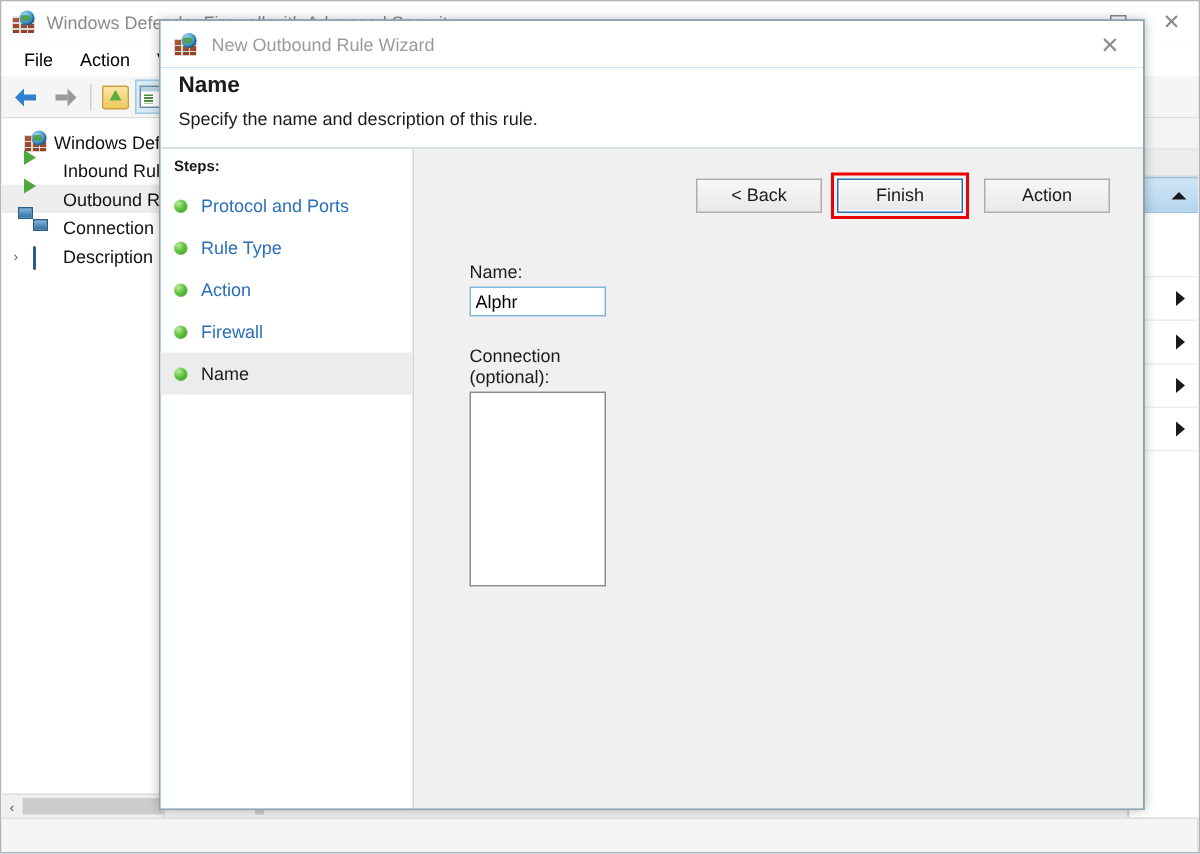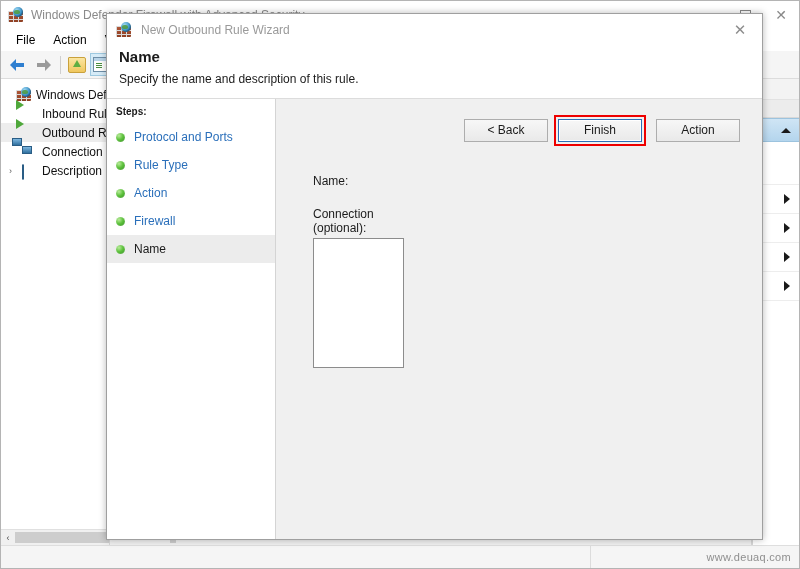--- a/index.html
+++ b/index.html
@@ -632,23 +632,20 @@
       <div class="act-item">
         <span class="tri-right"></span>
       </div>
       <div class="list-filler"></div>
     </div>
 
   </div>
 
   <div class="mmc-status">
     <div class="status-left"></div>
-    <div class="status-right">
-      <span class="watermark">www.deuaq.com</span>
-    </div>
   </div>
 
 </div>
 
 <div id="wizard">
 
   <div class="wz-titlebar">
     <div class="wz-title-icon">
       <div class="brickwall"></div>
         <div class="globe"></div>
@@ -686,20 +683,21 @@
       <div class="step-row current">
         <span class="step-dot"></span>
         <span class="step-link">Name</span>
       </div>
     </div>
 
     <div class="wz-content">
 
       <div class="wz-form">
         <div class="field-label">Name:</div>
+        <input class="name-input" type="text" value="Alphr" style="">
 
         <div class="field-label desc-label">Connection (optional):</div>
         <textarea class="desc-input" placeholder="" style=""></textarea>
       </div>
 
       <div class="wz-footer">
         <button class="wz-btn">&lt; Back</button>
         <span class="btn-wrap-highlight">
           <button class="wz-btn">Finish</button>
         </span>

